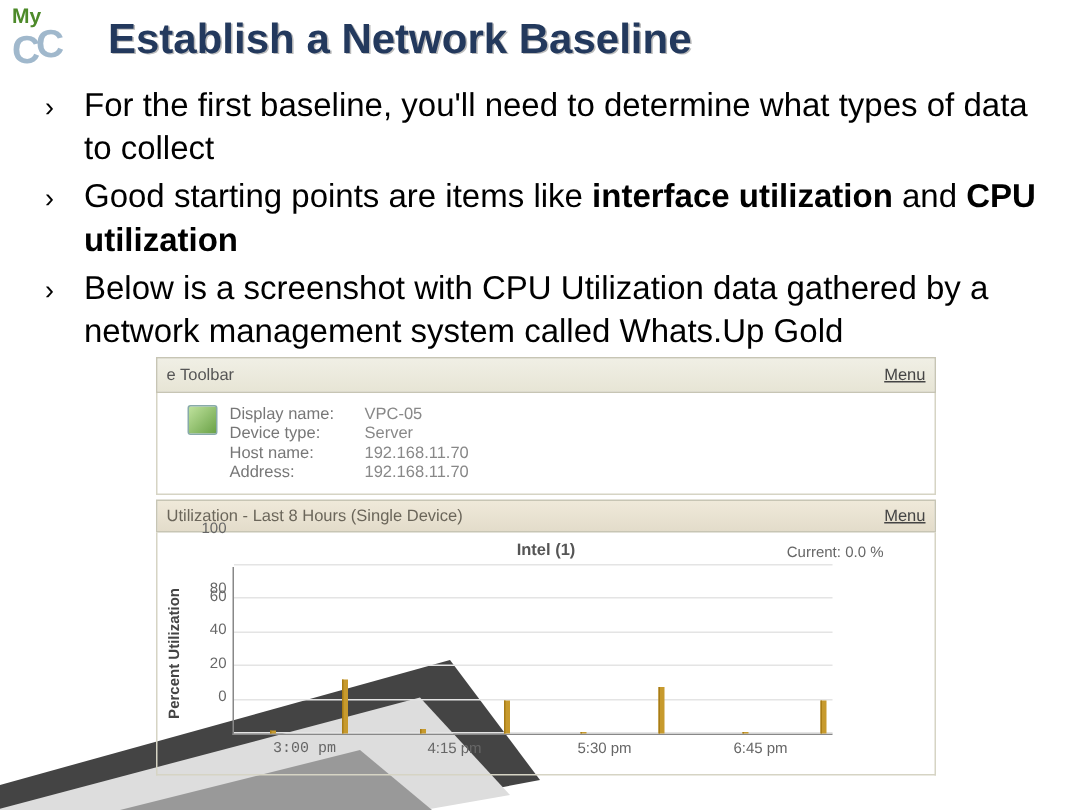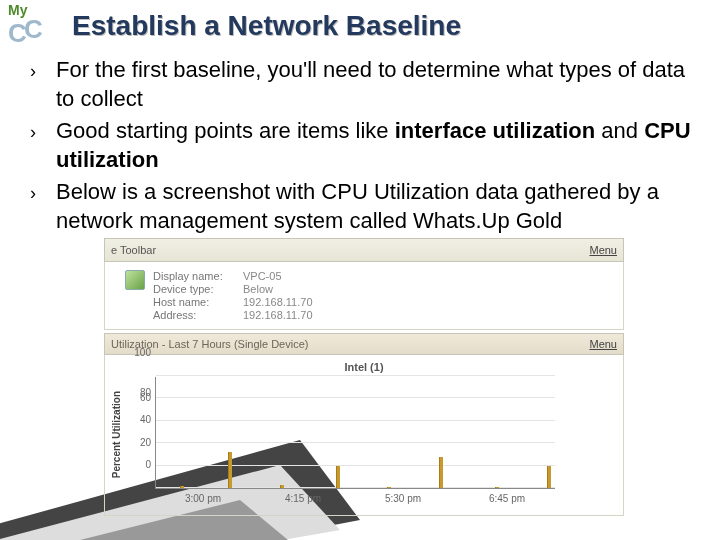--- a/index.html
+++ b/index.html
@@ -115,34 +115,35 @@
     <span>e Toolbar</span>
     <span class="mlink">Menu</span>
   </div>
   <div class="panel">
     <div style="display:flex">
       <div class="dev-ico"></div>
       <div class="kv">
         <div class="k">Display name:</div>
           <div>VPC-05</div>
         <div class="k">Device type:</div>
-          <div>Below</div>
+          <div>Server</div>
         <div class="k">Host name:</div>
           <div>192.168.11.70</div>
         <div class="k">Address:</div>
           <div>192.168.11.70</div>
       </div>
     </div>
   </div>
   <div class="bar2">
-    <span>Utilization - Last 7 Hours (Single Device)</span>
+    <span>Utilization - Last 8 Hours (Single Device)</span>
     <span class="mlink">Menu</span>
   </div>
   <div class="chartwrap">
     <div class="ctitle">Intel (1)</div>
+    <div class="curr">Current: 0.0 %</div>
     <div class="chart">
       <div class="ylabel">Percent Utilization</div>
       <div class="yaxis" id="yaxis">
           <div class="ytick" style="bottom: 14px;">0</div>
           <div class="ytick" style="bottom: 36.4px;">20</div>
           <div class="ytick" style="bottom: 58.8px;">40</div>
           <div class="ytick" style="bottom: 81.2px;">60</div>
           <div class="ytick" style="bottom: 86px;">80</div>
           <div class="ytick" style="bottom: 126px;">100</div>
         </div>
@@ -156,20 +157,20 @@
           <div class="spike" style="left: 6%; height: 2.24px;"></div>
           <div class="spike" style="left: 18%; height: 35.84px;"></div>
           <div class="spike" style="left: 31%; height: 3.36px;"></div>
           <div class="spike" style="left: 45%; height: 22.4px;"></div>
           <div class="spike" style="left: 58%; height: 1.12px;"></div>
           <div class="spike" style="left: 71%; height: 31.36px;"></div>
           <div class="spike" style="left: 85%; height: 1.12px;"></div>
           <div class="spike" style="left: 98%; height: 22.4px;"></div>
         </div>
       <div class="xaxis" id="xaxis">
-          <div class="xtick" style="left: 12%;">3:00 pm</div>
+          <div class="xtick" style="left: 12%; font-family: Liberation Mono, monospace;">3:00 pm</div>
           <div class="xtick" style="left: 37%;">4:15 pm</div>
           <div class="xtick" style="left: 62%;">5:30 pm</div>
           <div class="xtick" style="left: 88%;">6:45 pm</div>
         </div>
     </div>
   </div>
 </div>
 
 </body></html>

